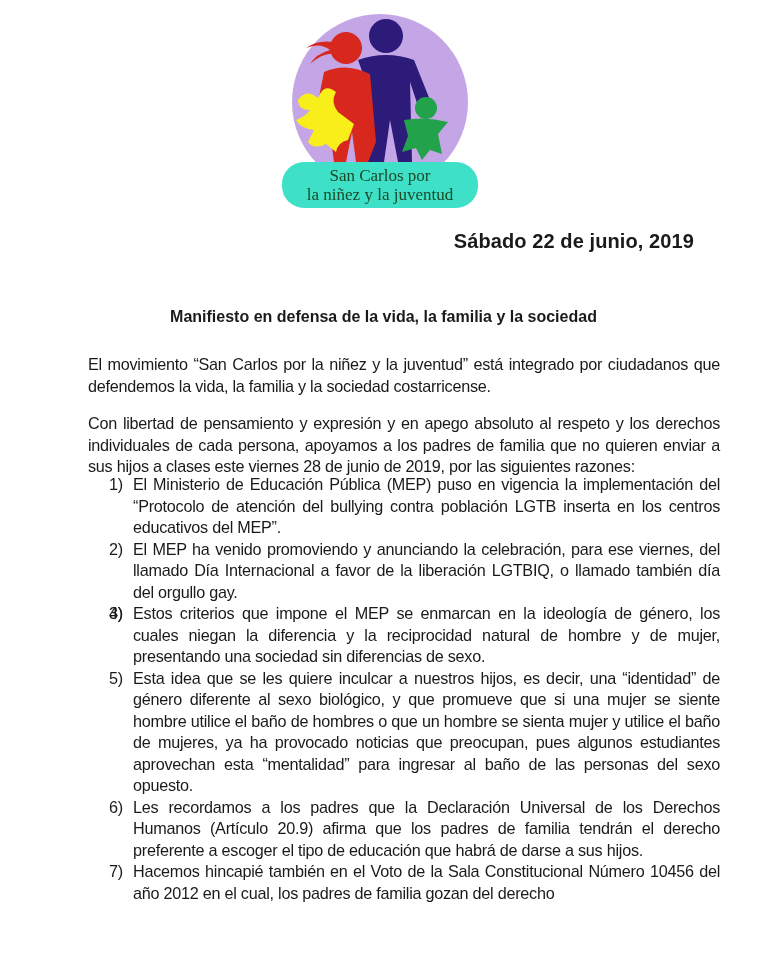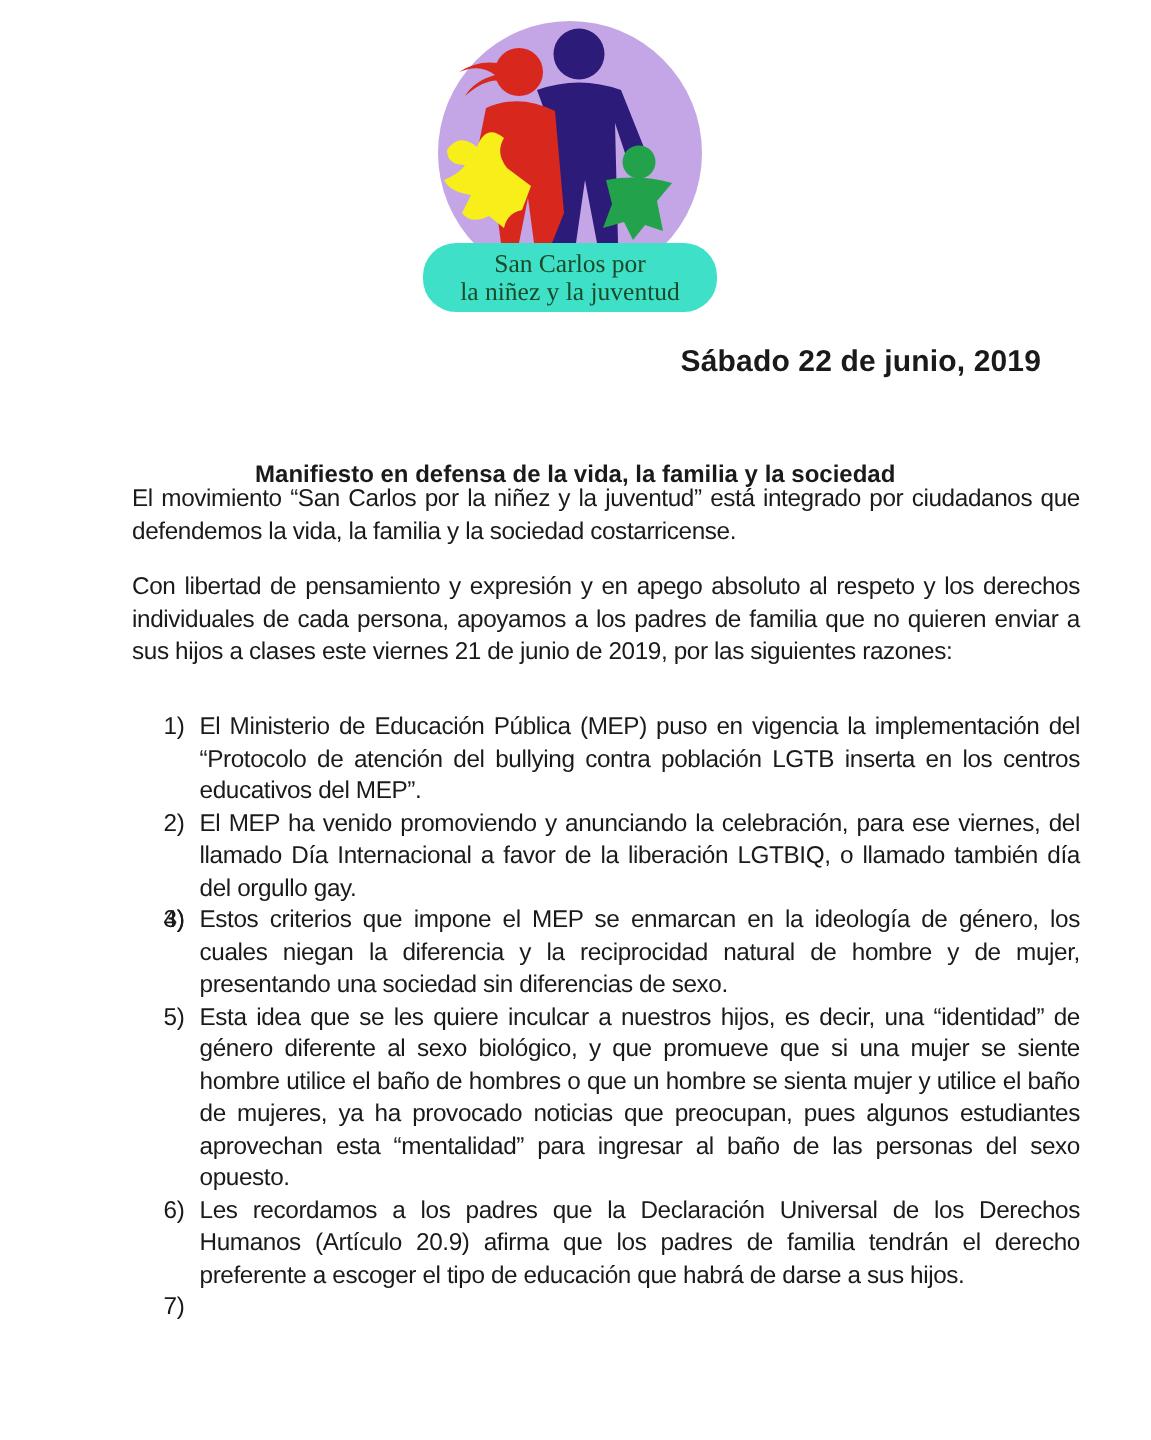--- a/index.html
+++ b/index.html
@@ -43,20 +43,21 @@
     }
     .para {
       position: absolute;
       left: 88px;
       width: 632px;
       font-size: 16.2px;
       line-height: 21.5px;
       text-align: justify;
       font-stretch: condensed;
       letter-spacing: -0.25px;
+      margin-top: 32px;
     }
     .p1 { top: 322px; }
     .p2 { top: 381px; }
     .list {
       position: absolute;
       left: 109px;
       width: 611px;
       top: 474px;
       margin: 0;
       padding: 0;
@@ -99,23 +100,23 @@
     <text x="100" y="169" text-anchor="middle" font-family="Liberation Serif, serif" font-size="17" fill="#1a4a28">San Carlos por</text>
     <text x="100" y="188" text-anchor="middle" font-family="Liberation Serif, serif" font-size="17" fill="#1a4a28">la niñez y la juventud</text>
   </svg>
 </div>
 
 <div class="date">Sábado 22 de junio, 2019</div>
 
 <div class="title">Manifiesto en defensa de la vida, la familia y la sociedad</div>
 
 <div class="para p1">El movimiento “San Carlos por la niñez y la juventud” está integrado por ciudadanos que defendemos la vida, la familia y la sociedad costarricense.</div>
-<div class="para p2">Con libertad de pensamiento y expresión y en apego absoluto al respeto y los derechos individuales de cada persona, apoyamos a los padres de familia que no quieren enviar a sus hijos a clases este viernes 21 de junio de 2019, por las siguientes razones:</div>
+<div class="para p2">Con libertad de pensamiento y expresión y en apego absoluto al respeto y los derechos individuales de cada persona, apoyamos a los padres de familia que no quieren enviar a sus hijos a clases este viernes 28 de junio de 2019, por las siguientes razones:</div>
 
 <ol class="list">
   <li><span class="num">1)</span><span>El Ministerio de Educación Pública (MEP) puso en vigencia la implementación del “Protocolo de atención del bullying contra población LGTB inserta en los centros educativos del MEP”.</span></li>
   <li><span class="num">2)</span><span>El MEP ha venido promoviendo y anunciando la celebración, para ese viernes, del llamado Día Internacional a favor de la liberación LGTBIQ, o llamado también día del orgullo gay.</span></li>
   <li><span class="num">3)</span></li>
   <li><span class="num">4)</span><span>Estos criterios que impone el MEP se enmarcan en la ideología de género, los cuales niegan la diferencia y la reciprocidad natural de hombre y de mujer, presentando una sociedad sin diferencias de sexo.</span></li>
   <li><span class="num">5)</span><span>Esta idea que se les quiere inculcar a nuestros hijos, es decir, una “identidad” de género diferente al sexo biológico, y que promueve que si una mujer se siente hombre utilice el baño de hombres o que un hombre se sienta mujer y utilice el baño de mujeres, ya ha provocado noticias que preocupan, pues algunos estudiantes aprovechan esta “mentalidad” para ingresar al baño de las personas del sexo opuesto.</span></li>
   <li><span class="num">6)</span><span>Les recordamos a los padres que la Declaración Universal de los Derechos Humanos (Artículo 20.9) afirma que los padres de familia tendrán el derecho preferente a escoger el tipo de educación que habrá de darse a sus hijos.</span></li>
-  <li><span class="num">7)</span></li>
+  <li><span class="num">7)</span><span>Hacemos hincapié también en el Voto de la Sala Constitucional Número 10456 del año 2012 en el cual, los padres de familia gozan del derecho</span></li>
 </ol>
 
 </body></html>

